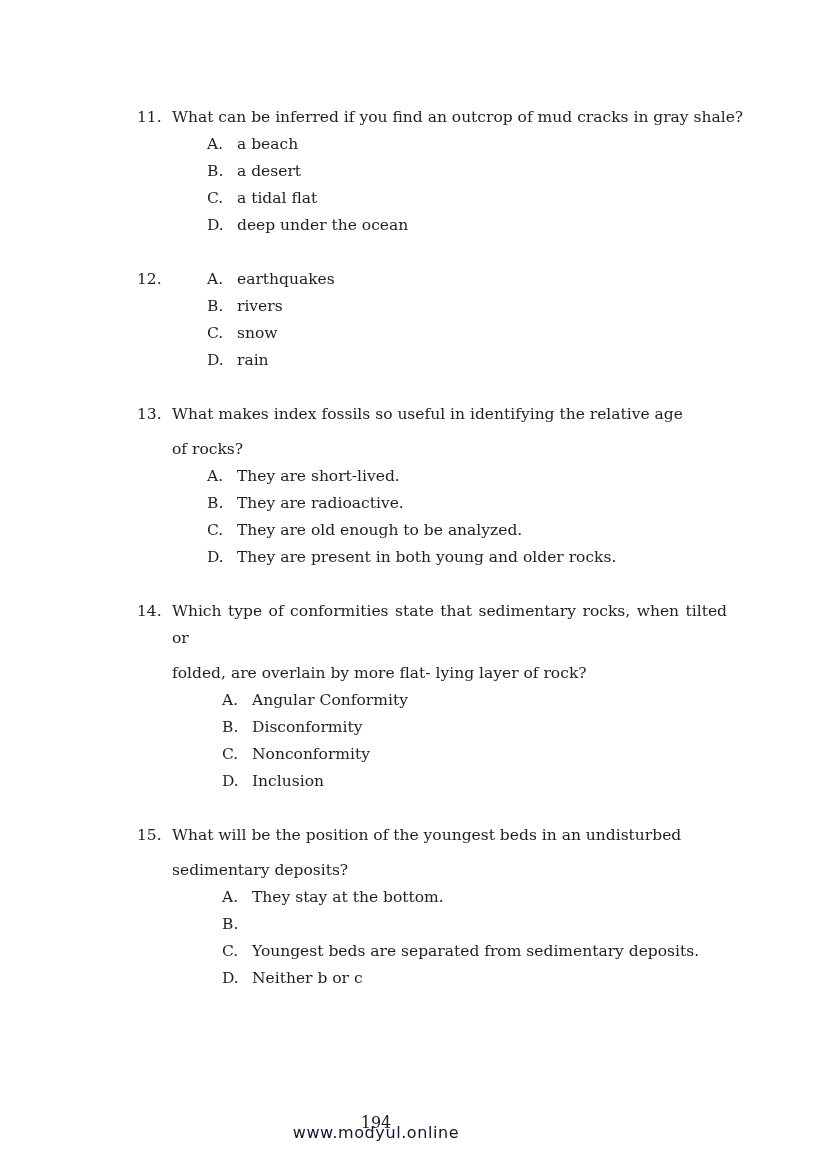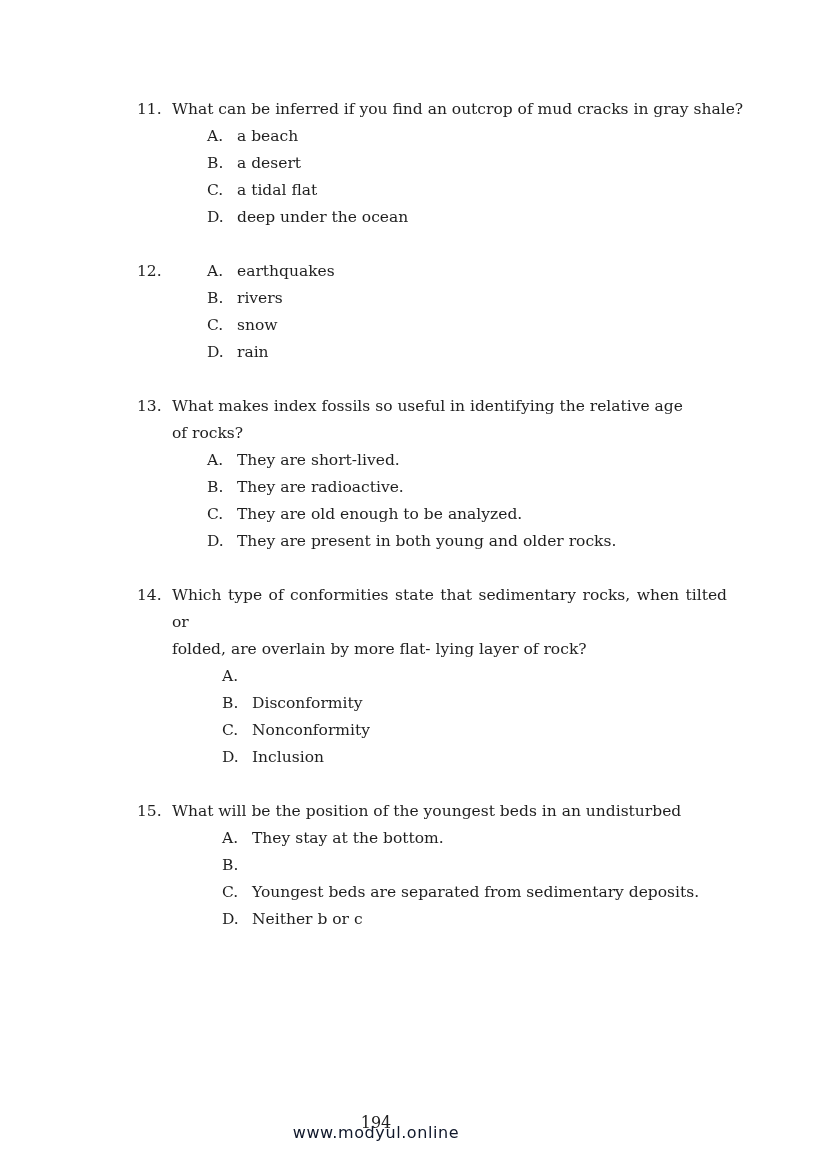--- a/index.html
+++ b/index.html
@@ -30,20 +30,21 @@
     line-height: 27px;
   }
   .q-num {
     position: absolute;
     left: 0;
     top: 0;
     line-height: 27px;
   }
   .q-line {
     white-space: nowrap;
+    margin-top: 8px;
   }
   
   .question:nth-child(4) .q-line:nth-of-type(1) {
     white-space: normal;
     text-align: justify;
     text-align-last: justify;
   }
   .options {
     margin-left: 35px;
   }
@@ -157,38 +158,40 @@
           </div>
         </div>
       </div>
       <div class="question">
         <span class="q-num">14.</span>
         <div class="q-line">Which type of conformities state that sedimentary rocks, when tilted or</div>
         <div class="q-line">folded, are overlain by more flat- lying layer of rock?</div>
         <div class="options">
           <div class="option">
             <span class="opt-letter">A.</span>
+            <span class="opt-text">Angular Conformity</span>
           </div>
           <div class="option">
             <span class="opt-letter">B.</span>
             <span class="opt-text">Disconformity</span>
           </div>
           <div class="option">
             <span class="opt-letter">C.</span>
             <span class="opt-text">Nonconformity</span>
           </div>
           <div class="option">
             <span class="opt-letter">D.</span>
             <span class="opt-text">Inclusion</span>
           </div>
         </div>
       </div>
       <div class="question">
         <span class="q-num">15.</span>
         <div class="q-line">What will be the position of the youngest beds in an undisturbed</div>
+        <div class="q-line">sedimentary deposits?</div>
         <div class="options">
           <div class="option">
             <span class="opt-letter">A.</span>
             <span class="opt-text">They stay at the bottom.</span>
           </div>
           <div class="option">
             <span class="opt-letter">B.</span>
           </div>
           <div class="option">
             <span class="opt-letter">C.</span>

